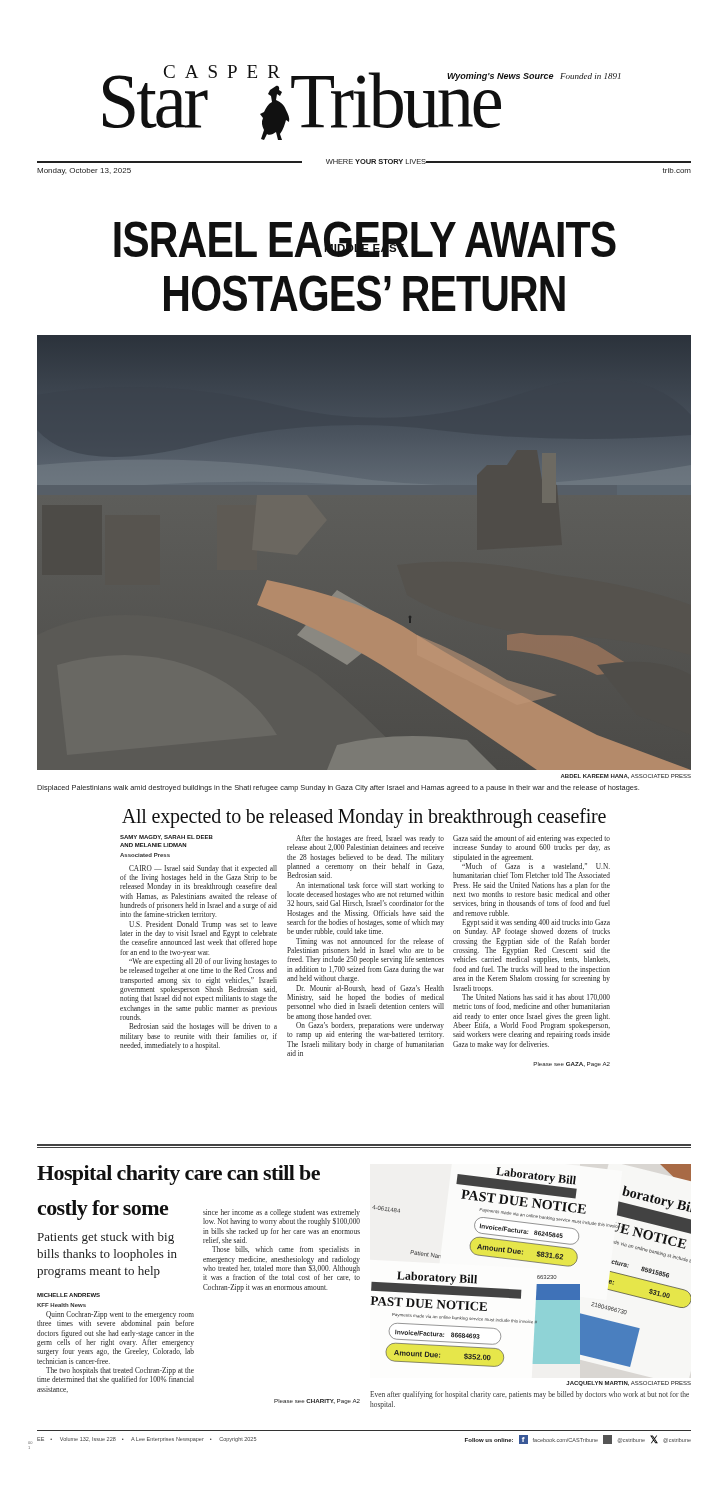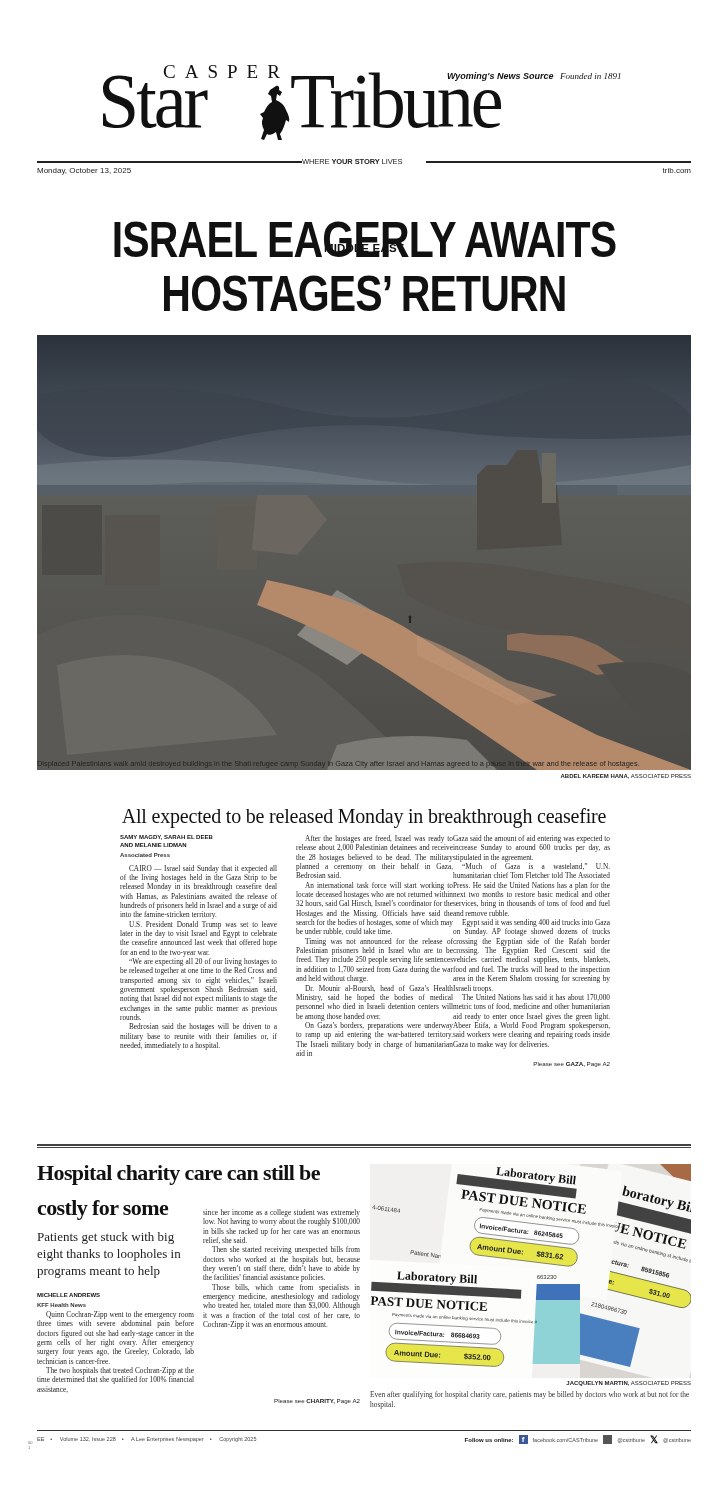--- a/index.html
+++ b/index.html
@@ -8,40 +8,40 @@
   .abs { position: absolute; }
   .mast-star { left: 98px; top: 62px; font-family: "Liberation Serif", serif; font-size: 74px; line-height: 1; letter-spacing: -3px; color: #111; transform: scaleY(1.05); transform-origin: top left; }
   .mast-casper { left: 163px; top: 62px; font-family: "Liberation Serif", serif; font-size: 19px; letter-spacing: 9px; color: #111; line-height: 1; }
   .mast-tribune { left: 290px; top: 62px; font-family: "Liberation Serif", serif; font-size: 74px; line-height: 1; letter-spacing: -3px; color: #111; transform: scaleY(1.05); transform-origin: top left; }
   .mast-bronco { left: 258px; top: 84px; width: 34px; height: 58px; }
   .mast-tagline { left: 447px; top: 71px; font-family: Liberation Sans, sans-serif; font-style: italic; font-weight: bold; font-size: 9px; color: #111; }
   .mast-founded { left: 560px; top: 71px; font-family: "Liberation Serif", serif; font-style: italic; font-size: 9px; color: #111; }
 
   .rule-left { left: 37px; top: 161px; width: 265px; height: 2px; background: #222; }
   .rule-right { left: 426px; top: 161px; width: 265px; height: 2px; background: #222; }
-  .where { left: 302px; top: 157px; width: 124px; text-align: left; font-family: "Liberation Sans", sans-serif; font-size: 7.5px; color: #222; letter-spacing: -0.1px; }
+  .where { left: 302px; top: 157px; width: 124px; text-align: right; font-family: "Liberation Sans", sans-serif; font-size: 7.5px; color: #222; letter-spacing: -0.1px; }
   .where b { font-weight: bold; }
   .dateline { left: 37px; top: 166px; font-family: "Liberation Sans", sans-serif; font-size: 8px; color: #222; }
   .site { right: 37px; top: 166px; font-family: "Liberation Sans", sans-serif; font-size: 8px; color: #222; }
 
   
   .kicker { left: 0; top: 199px; width: 728px; text-align: center; font-family: "Liberation Sans", sans-serif; font-weight: bold; font-size: 11.5px; color: #111; letter-spacing: 0.2px; margin-top: 43px; }
   .headline { left: 0; top: 213px; width: 728px; text-align: center; font-family: "Liberation Sans", sans-serif; font-weight: bold; font-size: 50px; line-height: 54px; color: #111; letter-spacing: -1px; transform: scaleX(0.82); transform-origin: center top; }
 
   .photo { left: 37px; top: 335px; width: 654px; height: 435px; overflow: hidden; }
   .photo-credit { right: 37px; top: 773px; font-family: "Liberation Sans", sans-serif; font-size: 6px; color: #222; }
   .photo-credit b { font-weight: bold; }
-  .photo-caption { left: 37px; top: 759px; width: 660px; font-family: "Liberation Sans", sans-serif; font-size: 7.4px; color: #222; }
+  .photo-caption { left: 37px; top: 783px; width: 660px; font-family: "Liberation Sans", sans-serif; font-size: 7.4px; color: #222; }
 
   .subhead { left: 0; top: 805px; width: 728px; text-align: center; font-family: "Liberation Serif", serif; font-size: 20px; color: #111; letter-spacing: -0.2px; }
 
   .col { font-family: "Liberation Serif", serif; font-size: 7.3px; line-height: 9.35px; color: #222; text-align: justify; hyphens: auto; }
   .col p { text-indent: 9px; }
   .col1 { left: 120px; top: 834px; width: 157px; }
-  .col2 { left: 287px; top: 834px; width: 157px; margin-left: 9px; }
+  .col2 { left: 287px; top: 834px; width: 157px; }
   .col3 { left: 453px; top: 834px; width: 157px; }
   .byline { font-family: "Liberation Sans", sans-serif; font-weight: bold; font-size: 6px; line-height: 7.6px; color: #111; text-align: left; }
   .agency { font-family: "Liberation Sans", sans-serif; font-weight: bold; font-size: 6px; color: #333; margin: 2px 0 3px; text-align: left; }
   .jump { font-family: "Liberation Sans", sans-serif; font-size: 6.2px; color: #222; text-align: right; margin-top: 10px; }
   .jump b { font-weight: bold; }
 
   
   .double-rule { left: 37px; top: 1144px; width: 654px; height: 4px; border-top: 2px solid #444; border-bottom: 1px solid #444; }
 
   
@@ -162,32 +162,31 @@
   <p style="text-indent:0">Gaza said the amount of aid entering was expected to increase Sunday to around 600 trucks per day, as stipulated in the agreement.</p>
   <p>“Much of Gaza is a wasteland,” U.N. humanitarian chief Tom Fletcher told The Associated Press. He said the United Nations has a plan for the next two months to restore basic medical and other services, bring in thousands of tons of food and fuel and remove rubble.</p>
   <p>Egypt said it was sending 400 aid trucks into Gaza on Sunday. AP footage showed dozens of trucks crossing the Egyptian side of the Rafah border crossing. The Egyptian Red Crescent said the vehicles carried medical supplies, tents, blankets, food and fuel. The trucks will head to the inspection area in the Kerem Shalom crossing for screening by Israeli troops.</p>
   <p>The United Nations has said it has about 170,000 metric tons of food, medicine and other humanitarian aid ready to enter once Israel gives the green light. Abeer Etifa, a World Food Program spokesperson, said workers were clearing and repairing roads inside Gaza to make way for deliveries.</p>
   <div class="jump"><span>Please see </span><b>GAZA,</b><span> Page A2</span></div>
 </div>
 
 <div class="abs double-rule"></div>
 
 <div class="abs h2">Hospital charity care can still be costly for some</div>
-<div class="abs deck">Patients get stuck with big eight thanks to loopholes in programs meant to help</div>
+<div class="abs deck">Patients get stuck with big bills thanks to loopholes in programs meant to help</div>
 <div class="abs byline2">
   <div class="byline">MICHELLE ANDREWS</div>
   <div class="agency">KFF Health News</div>
 </div>
 <div class="abs col col4">
   <p>Quinn Cochran-Zipp went to the emergency room three times with severe abdominal pain before doctors figured out she had early-stage cancer in the germ cells of her right ovary. After emergency surgery four years ago, the Greeley, Colorado, lab technician is cancer-free.</p>
   <p>The two hospitals that treated Cochran-Zipp at the time determined that she qualified for 100% financial assistance,</p>
 </div>
 <div class="abs col col5">
   <p style="text-indent:0">since her income as a college student was extremely low. Not having to worry about the roughly $100,000 in bills she racked up for her care was an enormous relief, she said.</p>
-  <p>Then she started receiving unexpected bills from doctors who worked at the hospitals but, because they weren’t on staff there, didn’t have to abide by the facilities’ financial assistance policies.</p>
   <p>Those bills, which came from specialists in emergency medicine, anesthesiology and radiology who treated her, totaled more than $3,000. Although it was a fraction of the total cost of her care, to Cochran-Zipp it was an enormous amount.</p>
 </div>
 <div class="abs jump2"><span>Please see </span><b>CHARITY,</b><span> Page A2</span></div>
 
 <div class="abs bill-photo">
   <svg width="321" height="214" viewBox="0 0 321 214" font-family="Liberation Serif, serif">
     <rect width="321" height="214" fill="#d9d6d2"></rect>
     <path d="M290 0 L321 0 L321 30 Z" fill="#a86a45"></path>
 
     <rect x="-10" y="0" width="220" height="214" fill="#f1f0ee"></rect>

